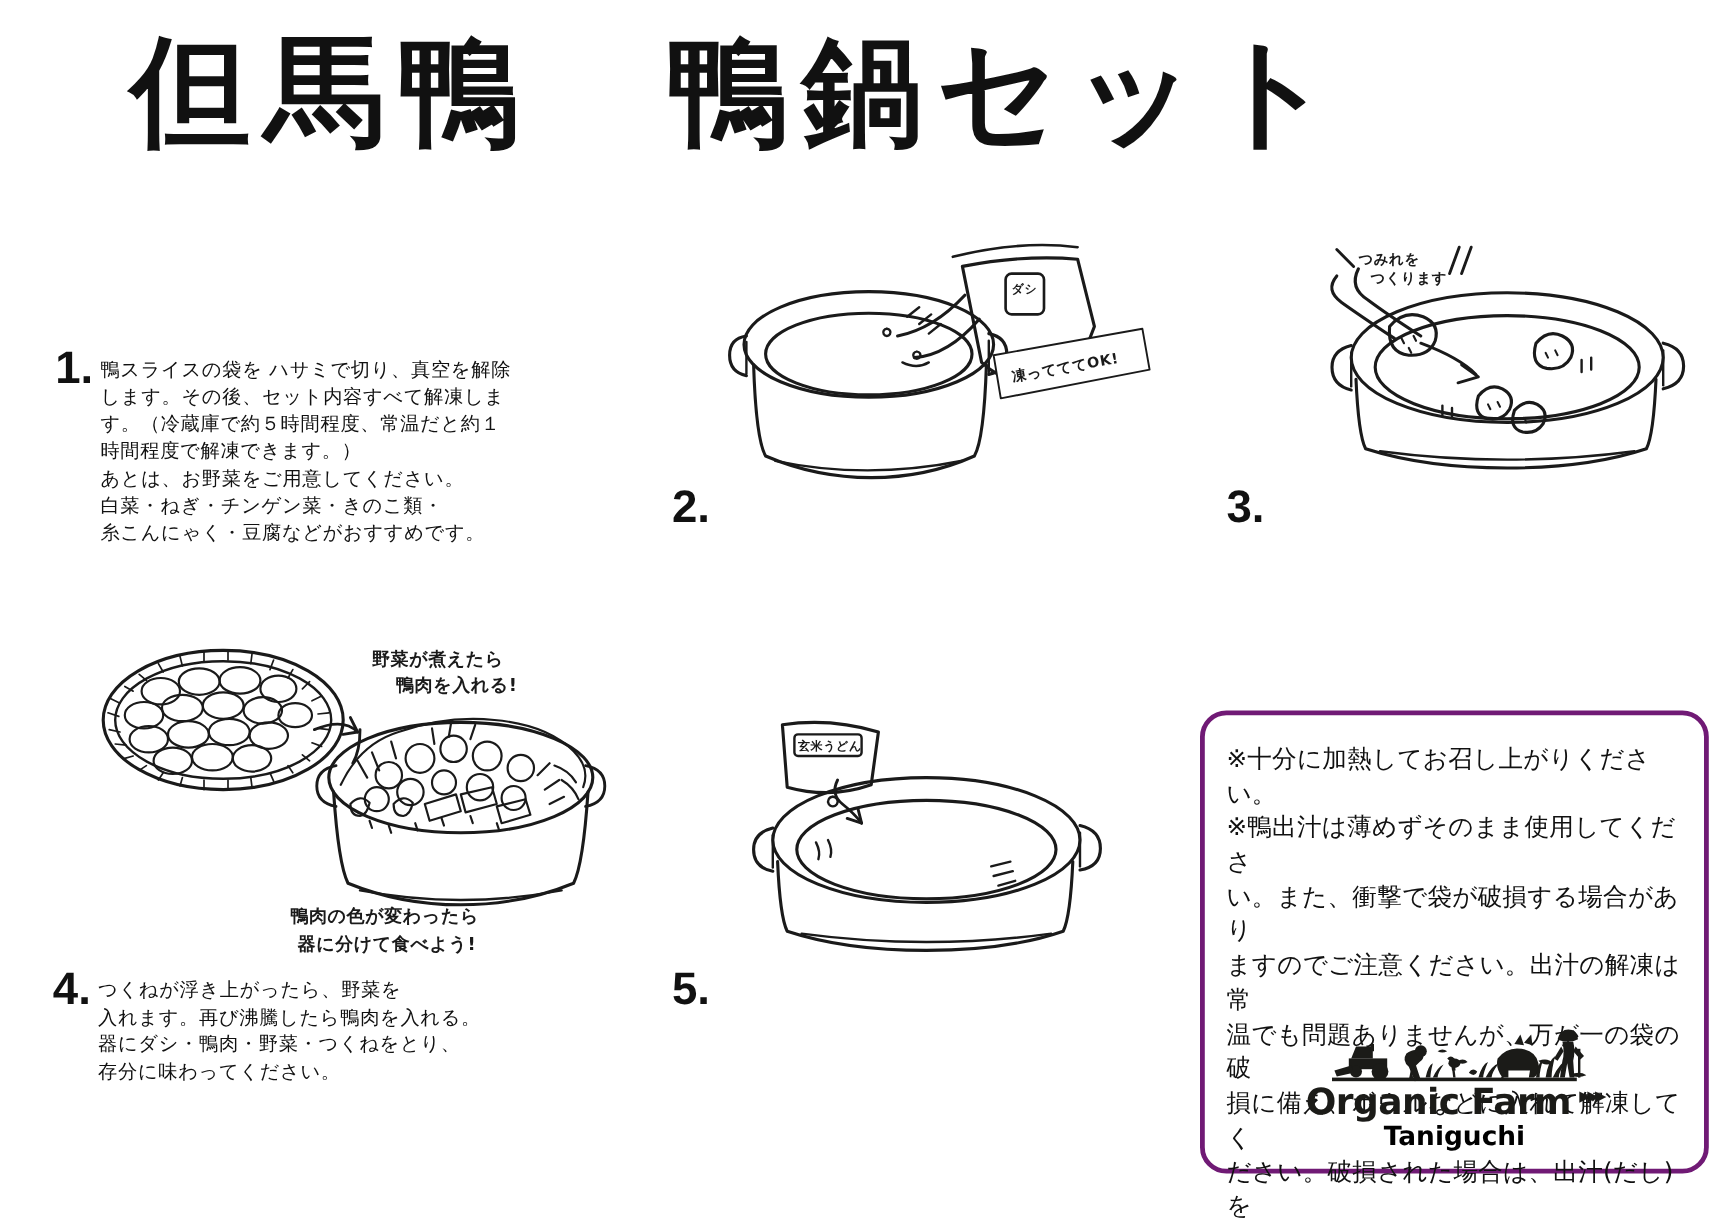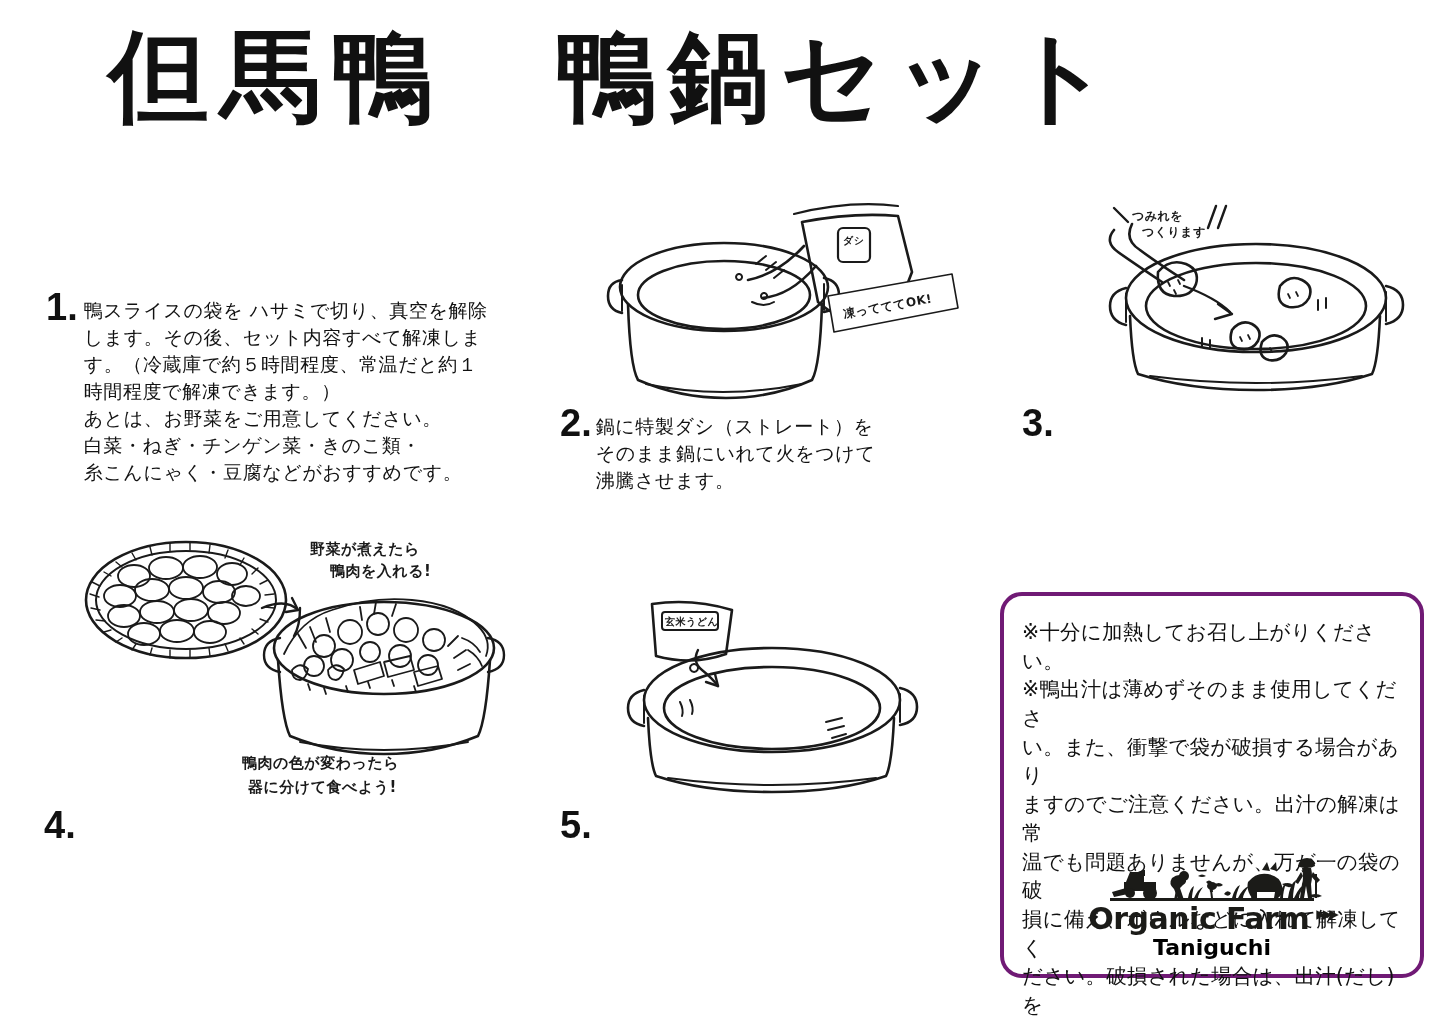--- a/index.html
+++ b/index.html
@@ -39,21 +39,21 @@
   }
   .step-num {
     font-size: 38px;
     font-weight: 700;
     line-height: 1;
     font-family: "Liberation Sans", sans-serif;
     margin-right: 4px;
     flex: 0 0 auto;
   }
   .step-body {
-    font-size: 19px;
+    font-size: 16px;
     line-height: 1.42;
     letter-spacing: 0.6px;
     white-space: pre-line;
     padding-top: 9px;
     font-family: "DejaVu Sans", sans-serif;
   }
 
   #step-1 { left: 46px;  top: 288px; width: 520px; }
   #step-2 { left: 560px; top: 404px; width: 400px; }
   #step-3 { left: 1022px;top: 404px; width: 410px; }
@@ -225,23 +225,20 @@
     <path d="M182 152 q9 -10 19 -5 q10 6 5 16 q-6 9 -17 7 q-12 -3 -7 -18 z"></path>
     <path d="M190 158 l2 4" stroke-width="1.7"></path>
 
     <path d="M238 110 l0 10 M246 108 l0 10" stroke-width="2"></path>
     <path d="M122 148 l0 8 M130 150 l0 8" stroke-width="2"></path>
   </svg>
 </div>
 
 <div class="step" id="step-2">
   <span class="step-num">2.</span>
-  <span class="step-body">鍋に特製ダシ（ストレート）を
-そのまま鍋にいれて火をつけて
-沸騰させます。</span>
 </div>
 
 <div class="step" id="step-3">
   <span class="step-num">3.</span>
 </div>
 
 <div class="illus" id="illus-4">
   <svg width="470" height="290" viewBox="0 0 470 290" fill="none" stroke="#1a1a1a" stroke-width="2.2" stroke-linecap="round" stroke-linejoin="round">
 
     <ellipse cx="124" cy="80" rx="100" ry="58" stroke-width="2.6"></ellipse>
@@ -346,20 +343,24 @@
     <path d="M48 126 q2 46 8 58 q48 16 116 16 q68 0 114 -16 q6 -12 8 -58"></path>
     <path d="M68 186 q104 14 208 0" stroke-width="2"></path>
 
     <path d="M80 110 q4 8 2 14 M90 108 q4 8 2 14" stroke-width="2"></path>
     <path d="M226 130 l16 -4 M228 138 l16 -4 M232 146 l14 -4" stroke-width="2"></path>
   </svg>
 </div>
 
 <div class="step" id="step-4">
   <span class="step-num">4.</span>
+  <span class="step-body">つくねが浮き上がったら、野菜を
+入れます。再び沸騰したら鴨肉を入れる。
+器にダシ・鴨肉・野菜・つくねをとり、
+存分に味わってください。</span>
 </div>
 
 <div class="step" id="step-5">
   <span class="step-num">5.</span>
 </div>
 
 <div id="notice-box">
   <div id="notice-text">※十分に加熱してお召し上がりください。
 ※鴨出汁は薄めずそのまま使用してくださ
 い。また、衝撃で袋が破損する場合があり

